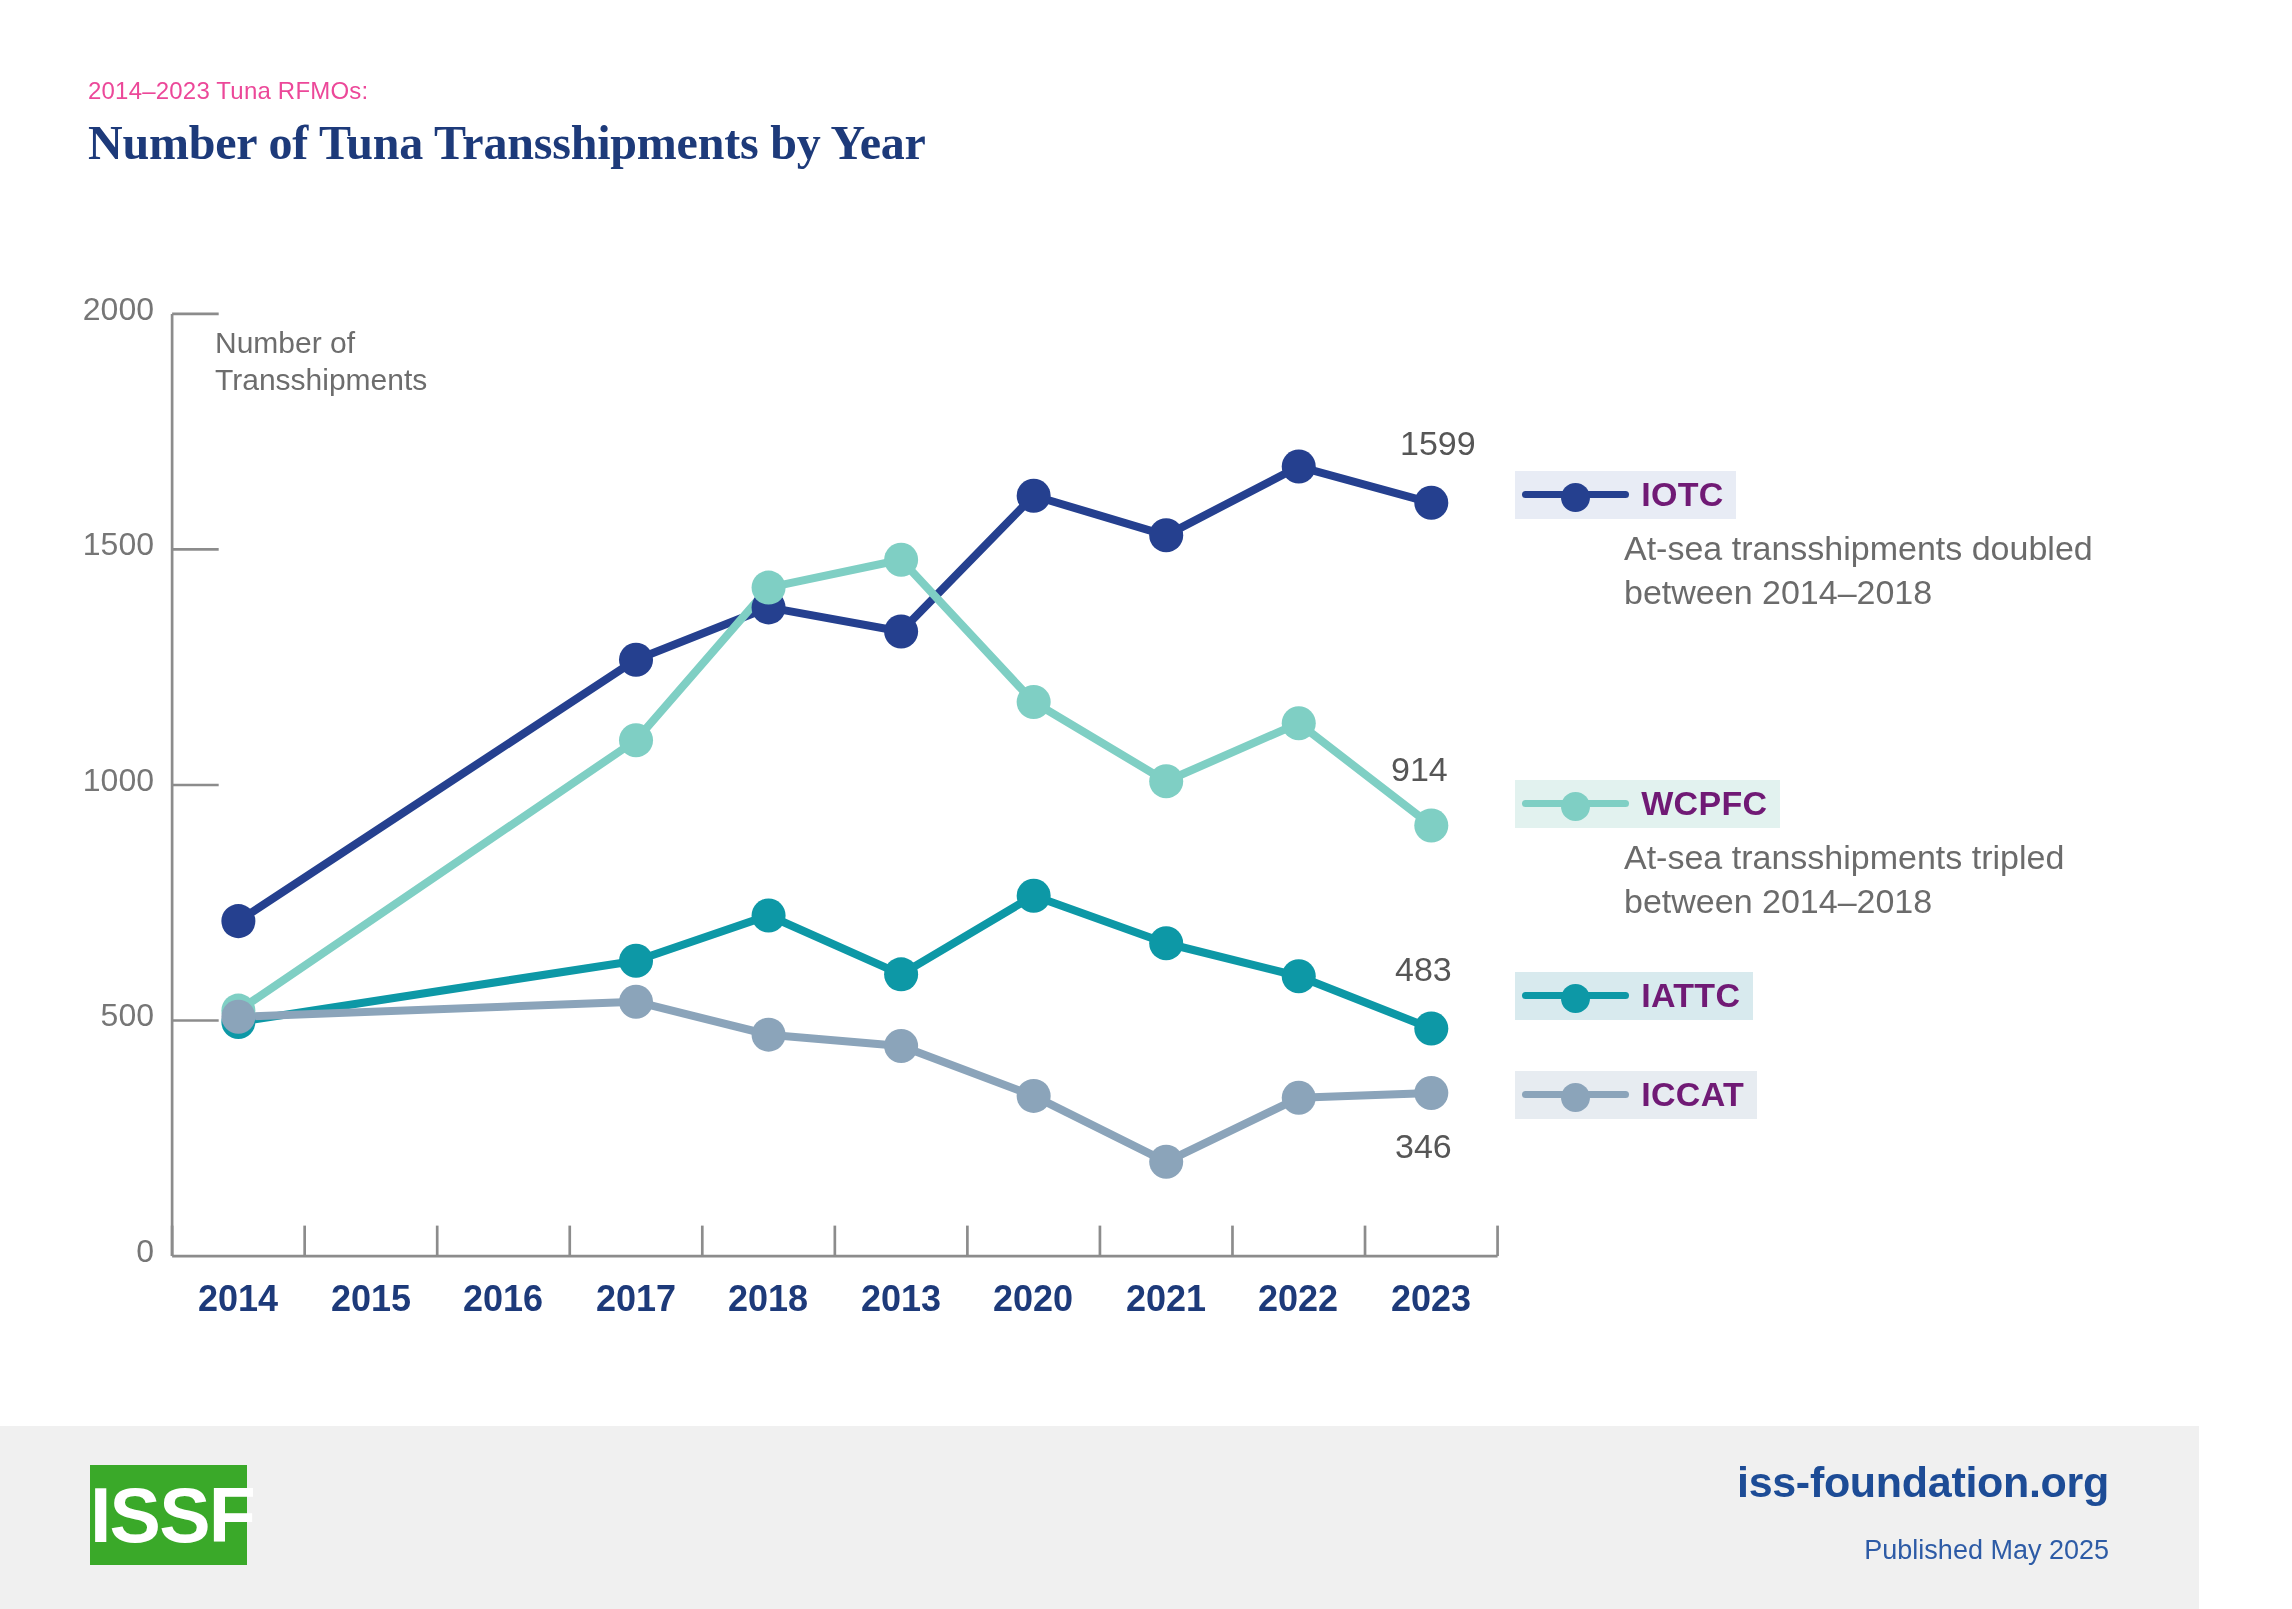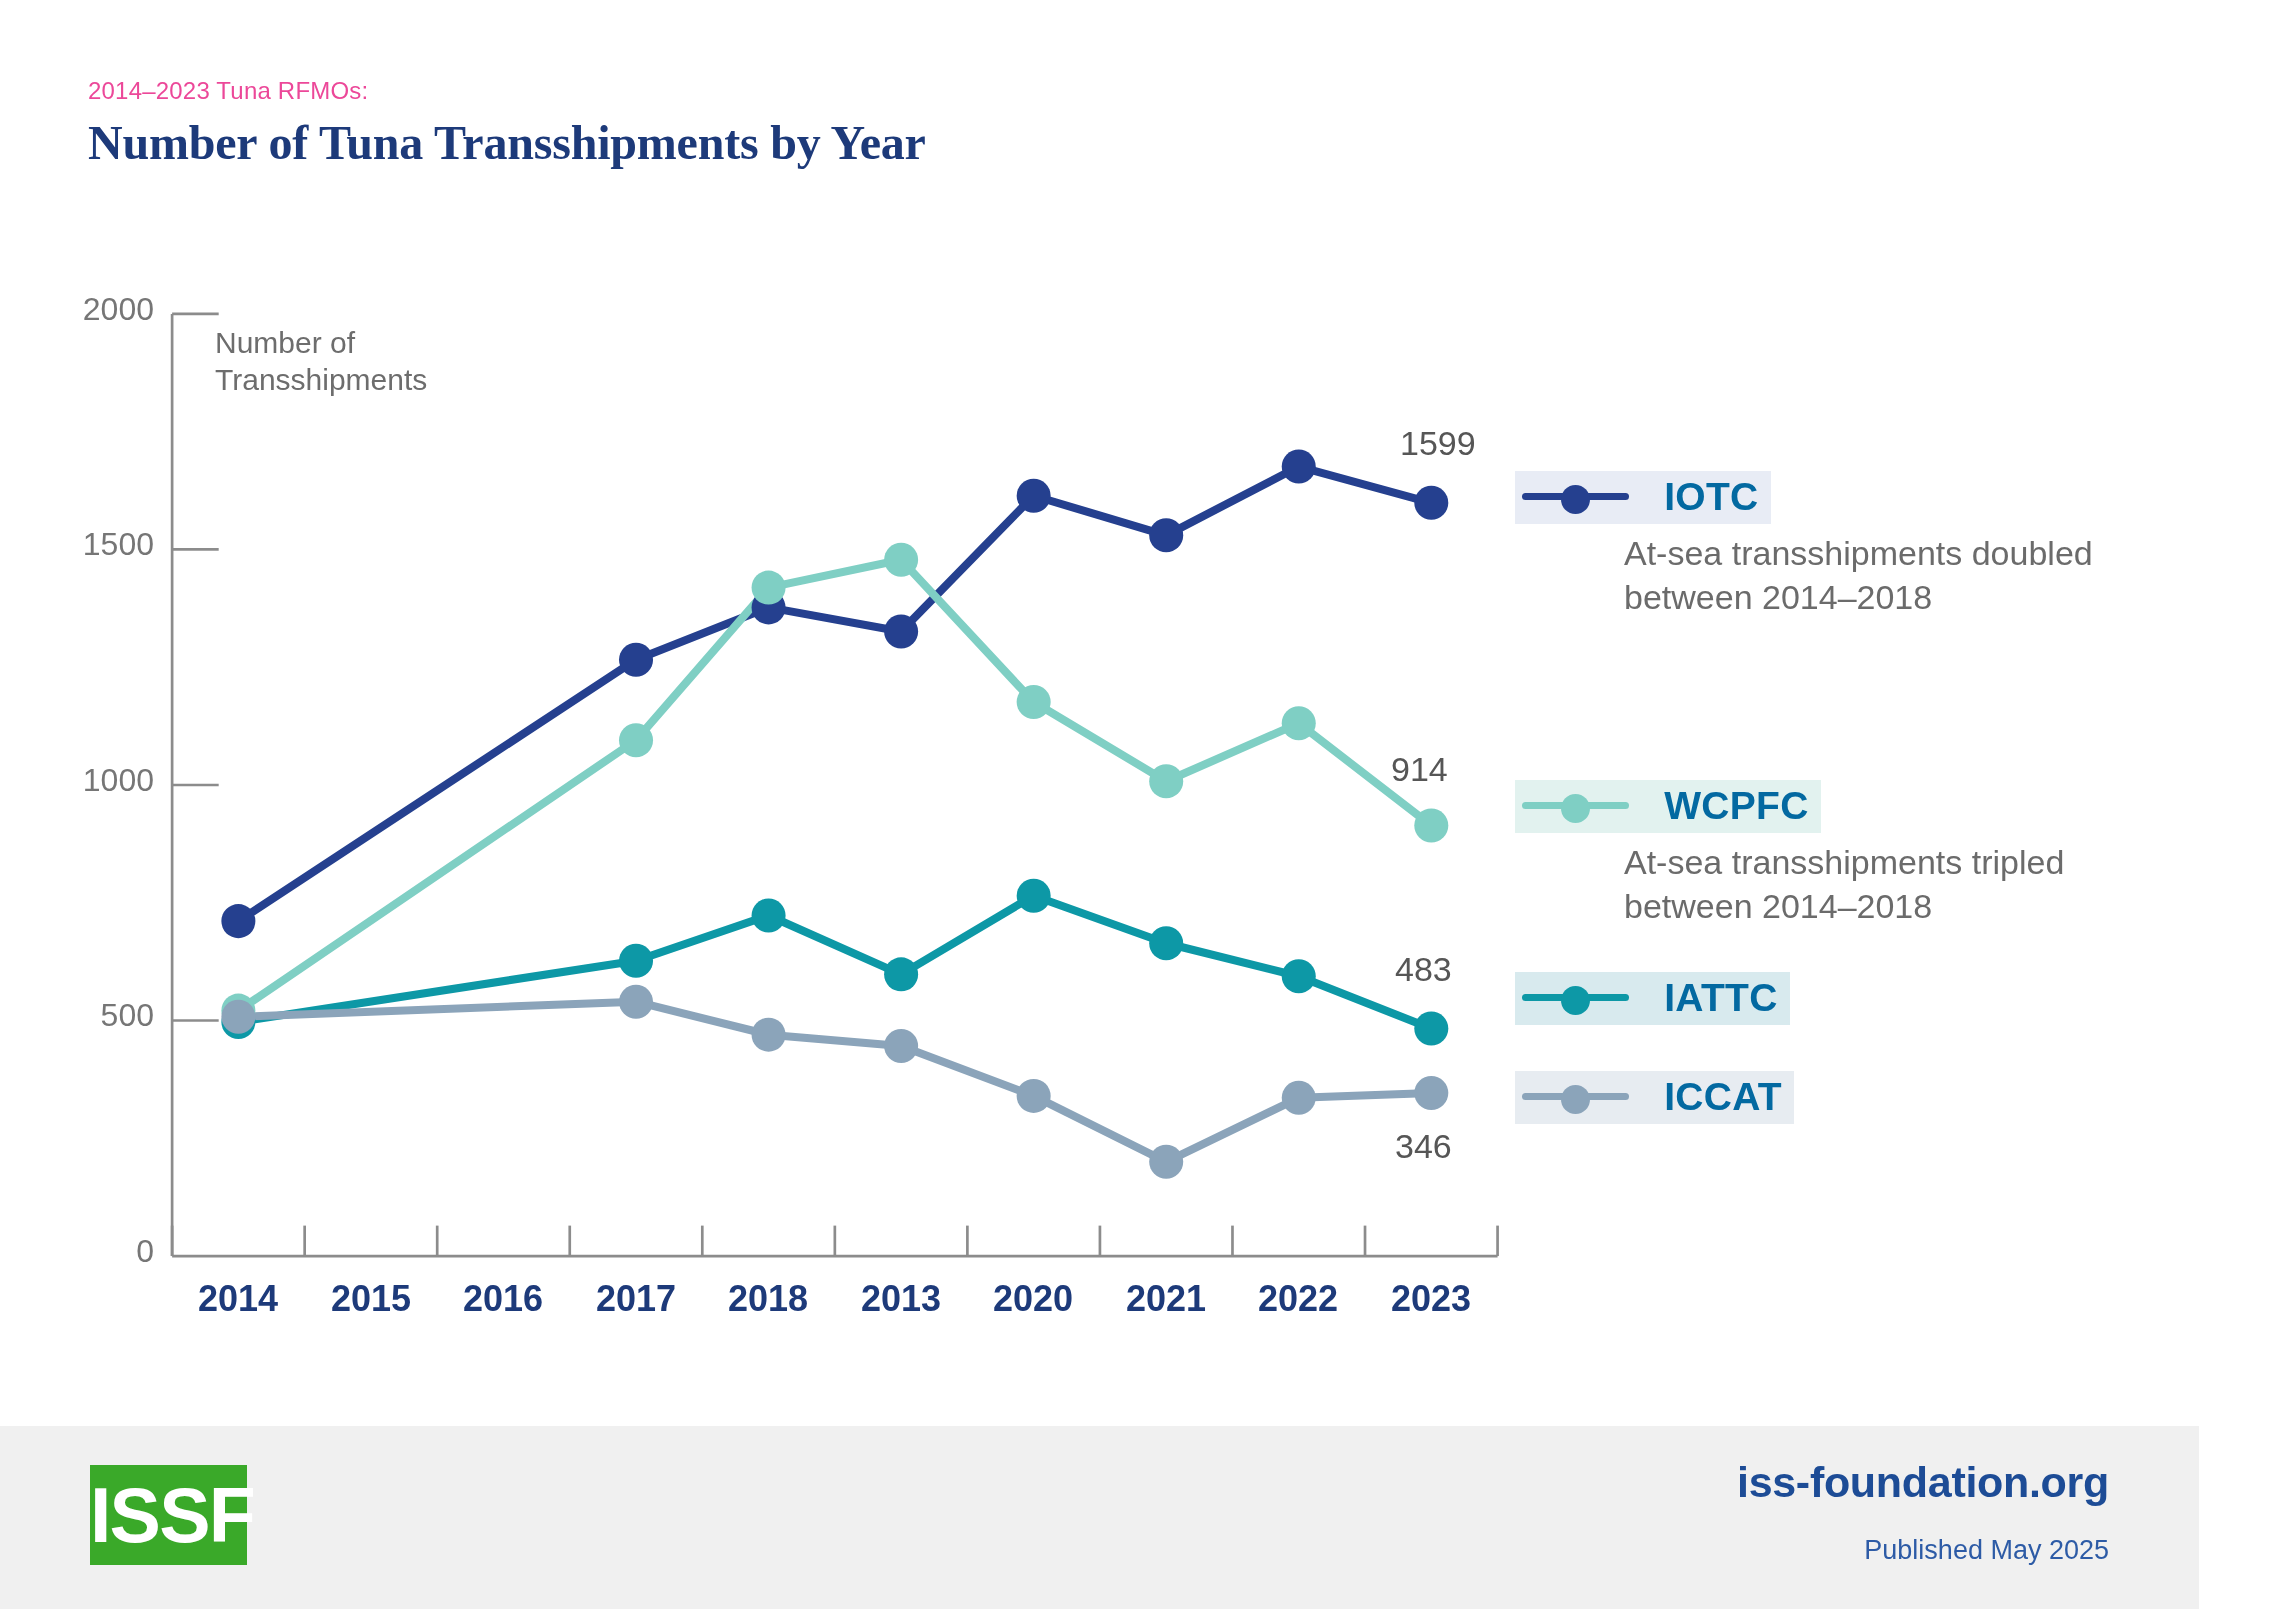--- a/index.html
+++ b/index.html
@@ -45,21 +45,21 @@
   .legend-block{position:absolute;left:0;}
   .legend-row{display:inline-flex;align-items:center;padding:3.6px 12.5px 5.4px 7.2px;}
   .legend-swatch{width:107px;height:30px;position:relative;flex:0 0 auto;}
   .legend-swatch i{
     position:absolute;left:0;top:11.6px;width:107px;height:7.2px;display:block;border-radius:3.6px;
   }
   .legend-swatch b{
     position:absolute;left:39px;top:3.6px;width:29px;height:29px;border-radius:50%;display:block;
   }
   .legend-name{
-    font-size:39px;font-weight:700;color:#0369a1;margin-left:35px;letter-spacing:0.3px;
+    font-size:34px;font-weight:700;color:#701a75;margin-left:12px;letter-spacing:0.3px;
   }
   .legend-note{
     font-size:34px;color:#6b6b6b;line-height:1.3;margin:7.2px 0 0 109px;white-space:pre-line;
   }
   
   #footer{position:absolute;left:0;top:1426px;width:2199px;height:184px;background:#f0f0f0;}
   #logo{position:absolute;left:90px;top:39px;display:flex;align-items:flex-start;}
   #logo-mark{
     width:157px;height:100px;background:#3aa929;color:#ffffff;
     font-family:"Liberation Sans", sans-serif;

